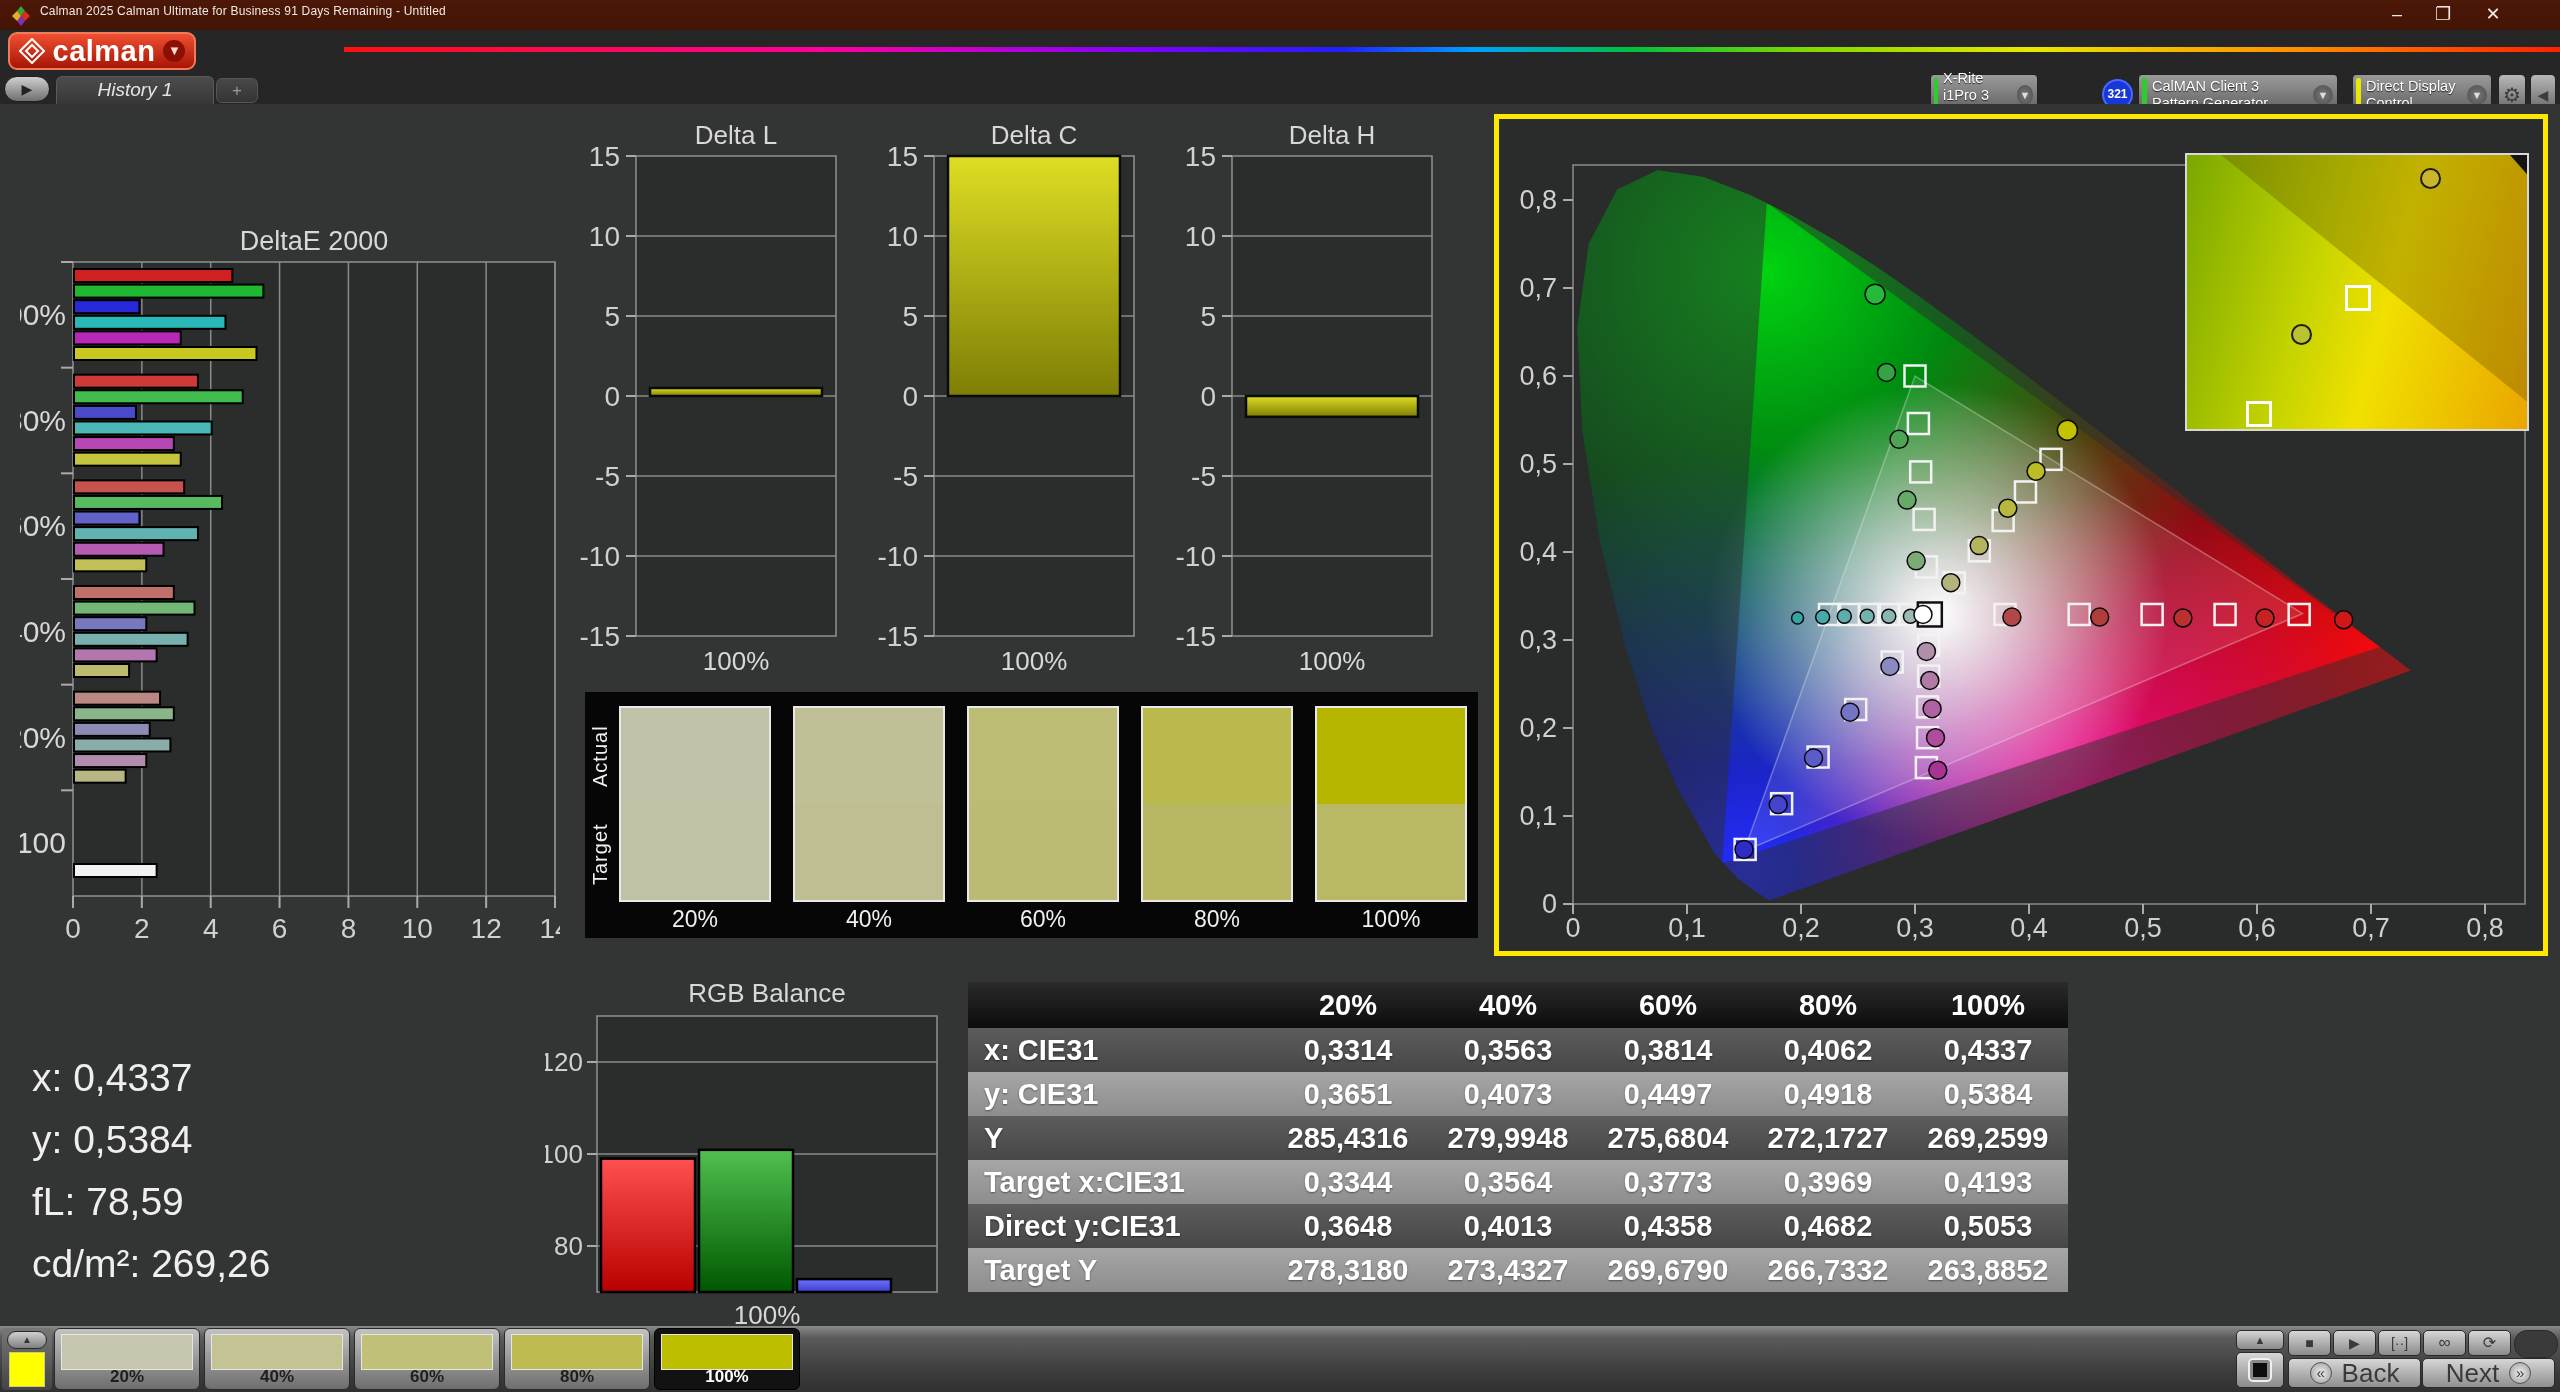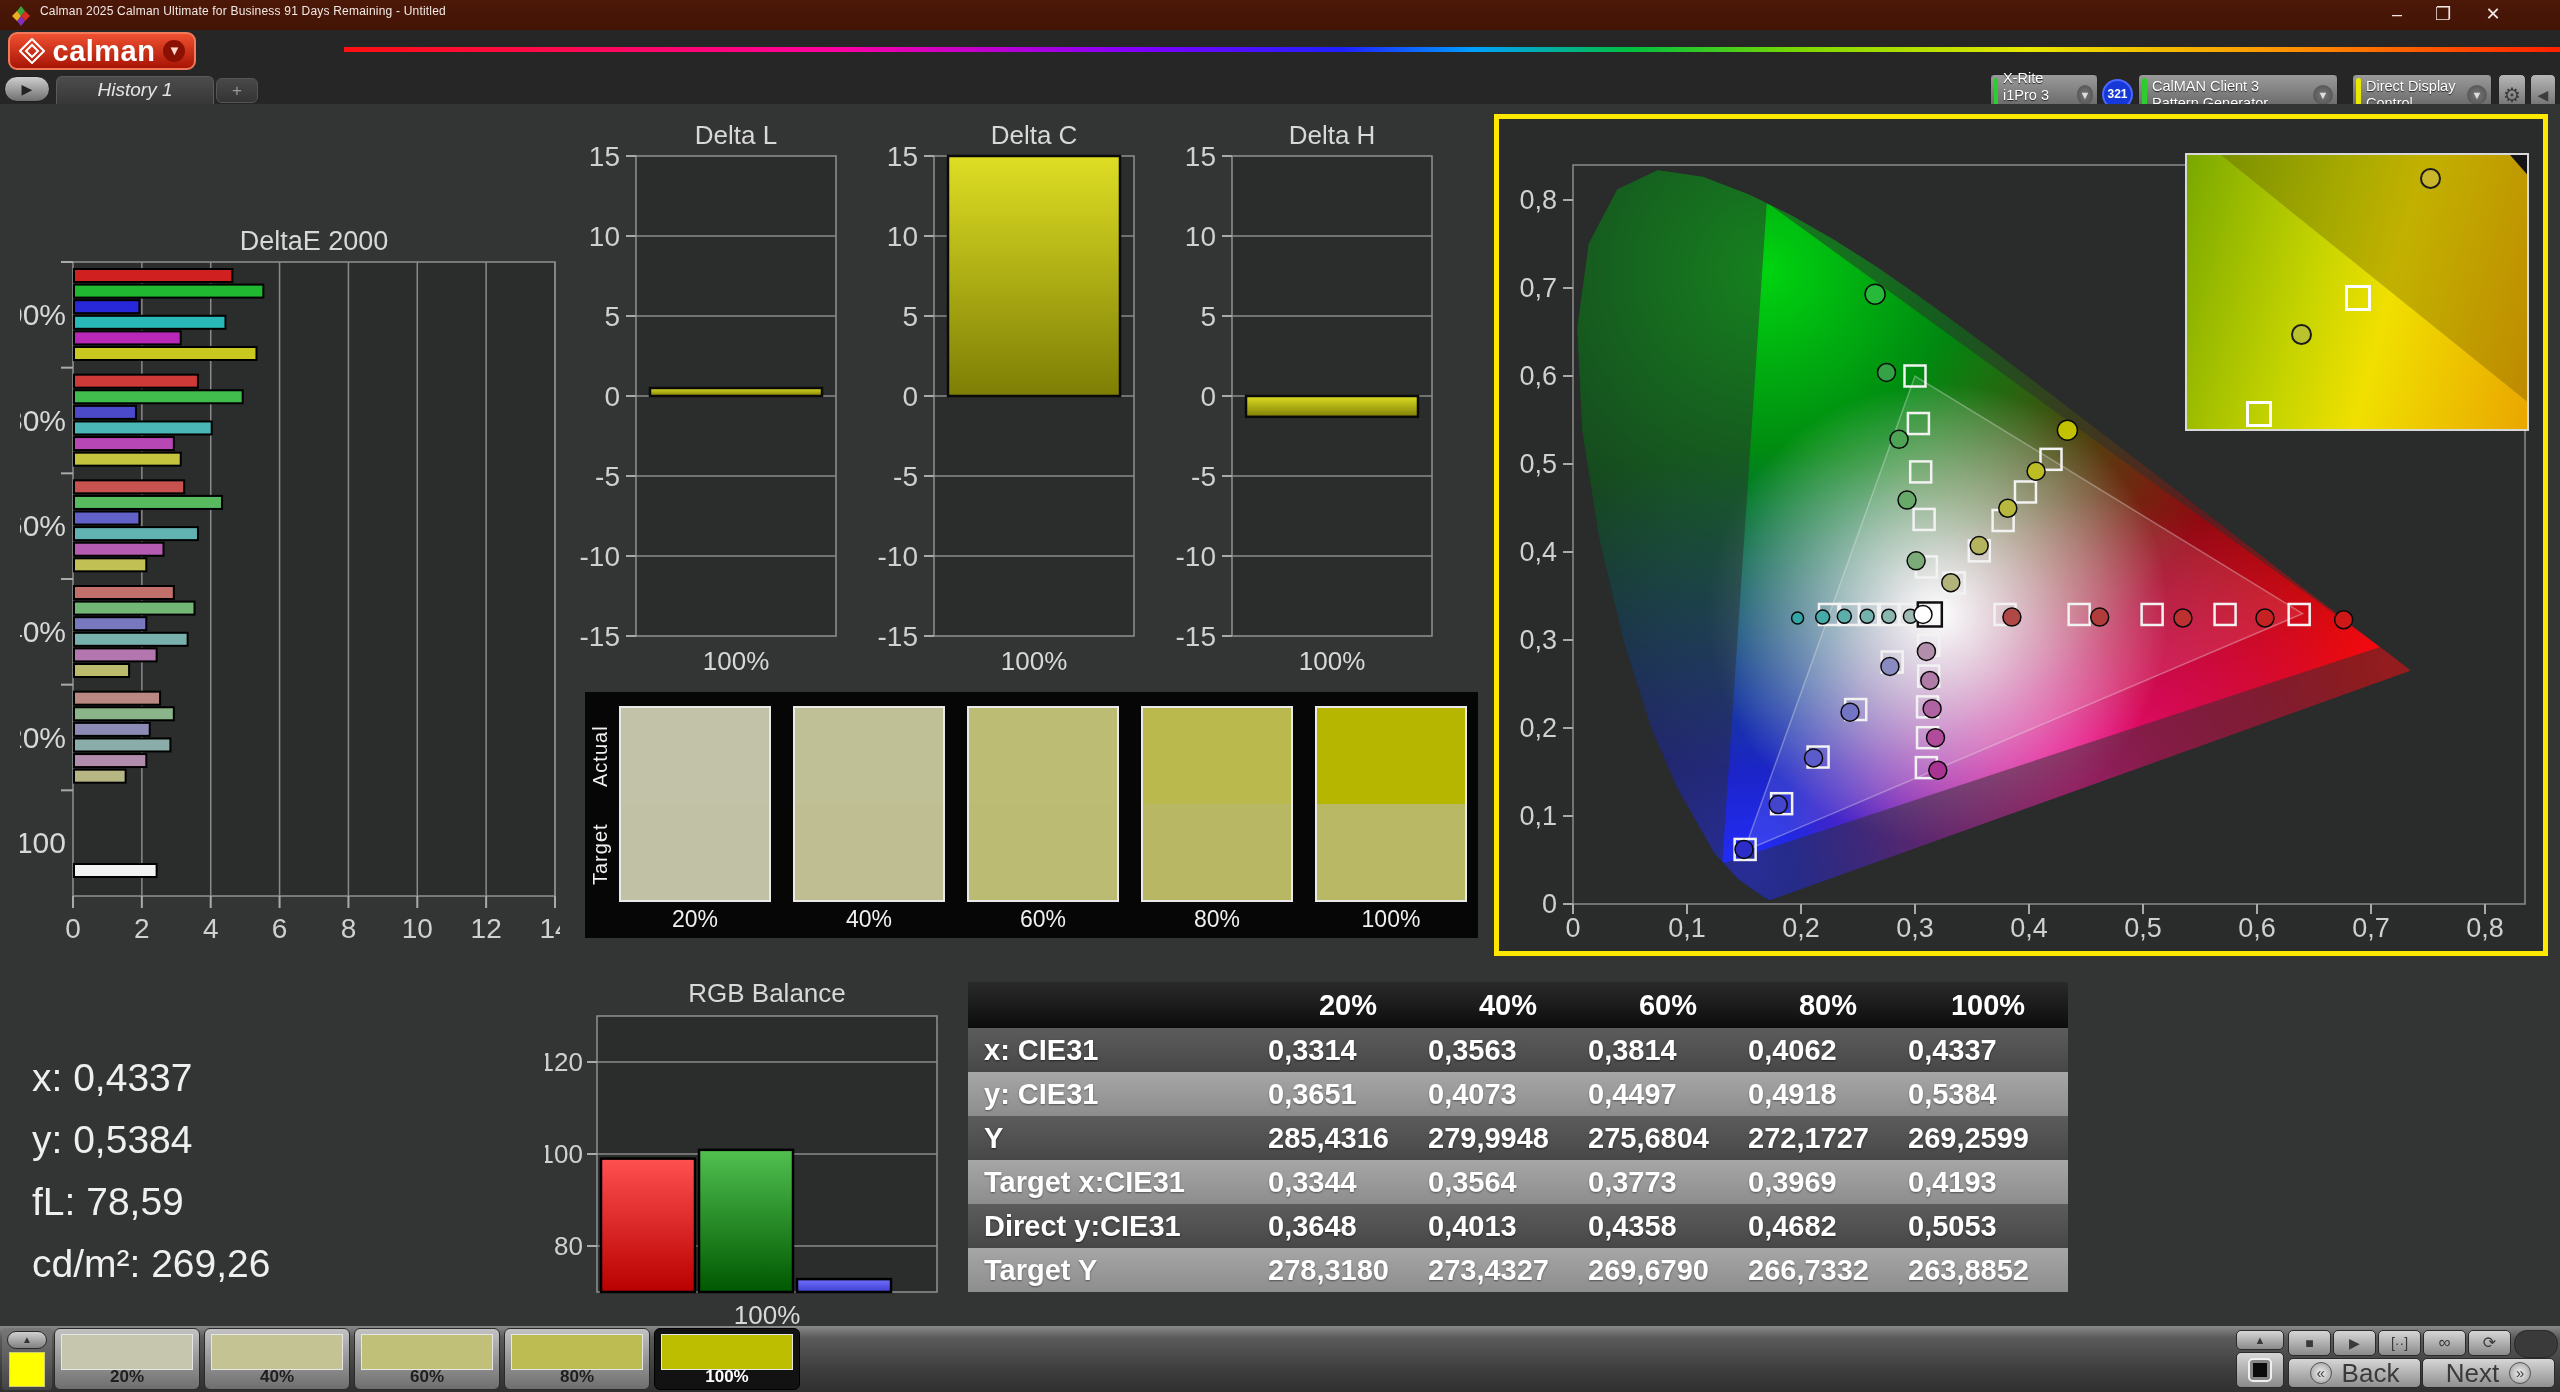--- a/index.html
+++ b/index.html
@@ -63,21 +63,21 @@
   #cie-inset .dim{position:absolute;inset:0;background:rgba(90,70,0,0.30);
       clip-path:polygon(10% 0,100% 0,100% 90%);}
   #cie-inset .corner{position:absolute;inset:0;background:#141414;clip-path:polygon(95% 0,100% 0,100% 7%);}
   .inset-square{position:absolute;width:26px;height:26px;border:3px solid #fff;box-sizing:border-box;}
   .inset-circle{position:absolute;width:21px;height:21px;border-radius:50%;border:2px solid #1c1c1c;box-sizing:border-box;}
   
   #meas-table{left:968px;top:878px;width:1100px;display:grid;grid-template-columns:300px repeat(5,160px);}
   .tcell{height:44px;line-height:44px;font-size:29px;color:#fff;white-space:nowrap;overflow:hidden;}
   .thead{height:46px;line-height:46px;background:linear-gradient(#2a2a2a,#0c0c0c);font-weight:bold;text-align:center;}
   .tlabel{font-weight:bold;padding-left:16px;}
-  .tval{font-weight:bold;}
+  .tval{text-align:center;font-weight:bold;}
   .rowdark{background:linear-gradient(#5c5c5c,#474747);text-shadow:0 1px 2px rgba(0,0,0,.55);}
   .rowlight{background:linear-gradient(#a6a6a6,#8d8d8d);text-shadow:0 1px 2px rgba(0,0,0,.45);}
   
   #bottombar{left:0;top:1326px;width:2560px;height:66px;
       background:linear-gradient(#8a8a8a 0%,#5a5a5a 18%,#3c3c3c 70%,#303030 100%);}
   #mini-panel{left:2px;top:2px;width:50px;height:62px;background:linear-gradient(#777,#444);
       border-radius:4px;}
   #mini-up{left:5px;top:3px;width:40px;height:18px;border-radius:9px;background:linear-gradient(#d0d0d0,#808080);
       border:1px solid #2a2a2a;box-sizing:border-box;text-align:center;line-height:16px;font-size:10px;color:#333;}
   #mini-swatch{left:7px;top:24px;width:36px;height:35px;background:#ffff00;border:1px solid #cfcf70;box-sizing:border-box;}
@@ -126,21 +126,21 @@
     <span class="caret">▼</span>
   </div>
   <div id="spectrum" class="abs"></div>
 </div>
 
 <div id="tabrow" class="abs">
   <div id="play-btn" class="abs">▶</div>
   <div id="history-tab" class="abs">History 1</div>
   <div id="addtab-btn" class="abs">+</div>
 
-  <div class="srcbtn abs" style="left:1990px;width:108px">
+  <div class="srcbtn abs" style="left:1930px;width:108px">
     <div class="bar" style="background:#2ecc2e"></div>
     <div class="lines">
       <div>X-Rite i1Pro 3</div>
         <div>Direct View</div>
     </div>
     <div class="chev">▼</div>
   </div>
   <div id="badge709" class="abs" style="top:5px">321</div>
   <div class="srcbtn abs" style="left:2138px;width:200px">
     <div class="bar" style="background:#2ecc2e"></div>

